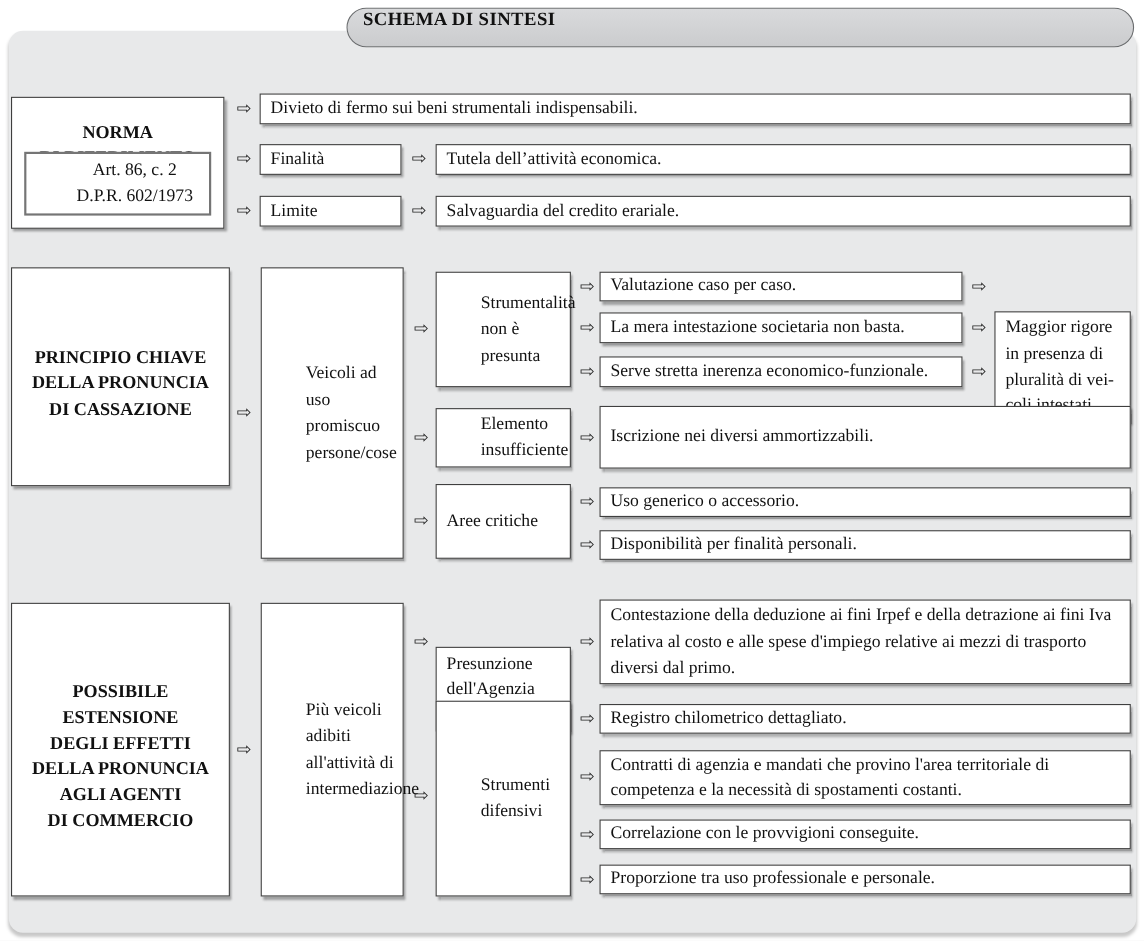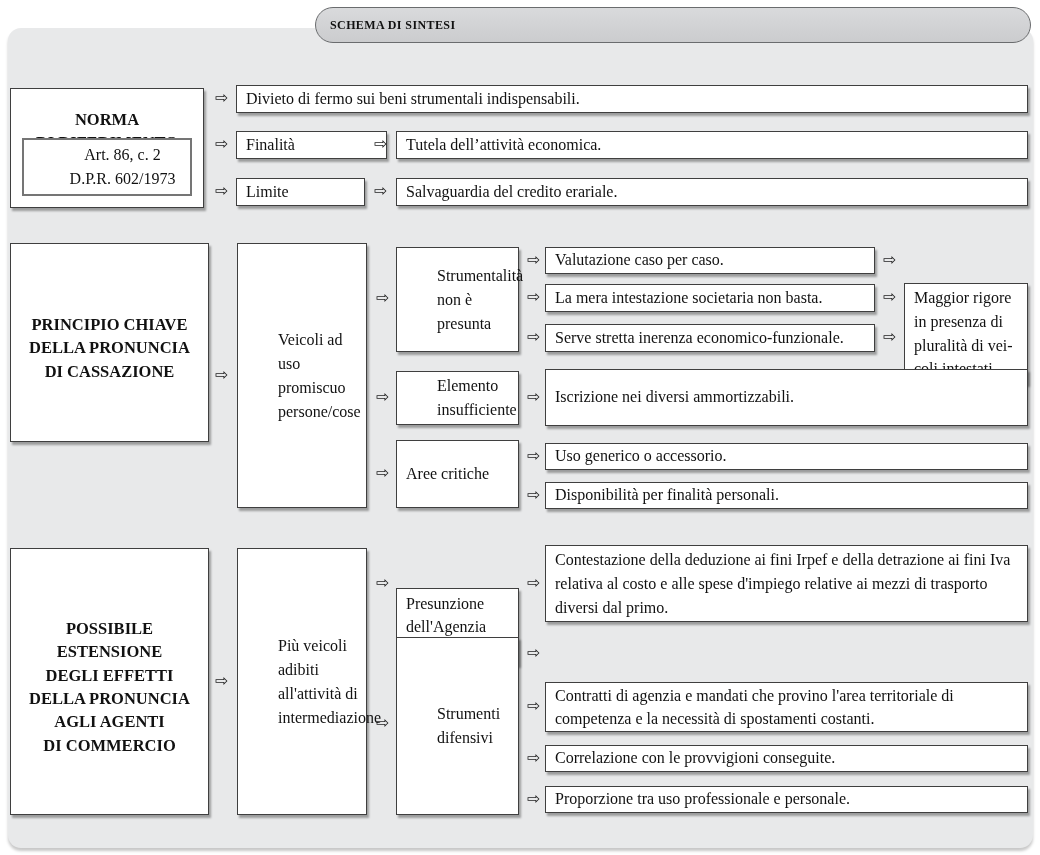--- a/index.html
+++ b/index.html
@@ -8,22 +8,22 @@
     --ink:#111111; --shadow:rgba(0,0,0,.33);
   }
   html,body{margin:0;padding:0;background:#ffffff;}
   .stage{position:relative;width:1040px;height:855px;background:#ffffff;overflow:hidden;
          font-family:"Liberation Serif","DejaVu Serif",serif;color:var(--ink);}
   .panel{position:absolute;left:8px;top:28px;width:1025px;height:820px;background:var(--panel-bg);
          border-radius:13px;box-shadow:0 3px 3px rgba(0,0,0,.22);}
   .pill{position:absolute;left:315px;top:7px;width:716px;height:36px;border-radius:19px;
         background:linear-gradient(var(--pill-bg-top),var(--pill-bg-bot));
         border:1.5px solid var(--pill-border);box-sizing:border-box;
-        display:flex;align-items:center;padding-left:14px;
-        font-weight:bold;font-size:12px;letter-spacing:.4px;}
+        display:flex;padding-left:14px;
+        font-weight:bold;font-size:17px;letter-spacing:.4px;}
   .box{position:absolute;background:#ffffff;border:1px solid var(--box-border);box-sizing:border-box;
        box-shadow:2px 3px 2px var(--shadow);display:flex;align-items:center;font-size:16px;line-height:1.3;}
   .pad{padding:2px 9px;}
   .tc{text-align:center;justify-content:center;}
   .txt{white-space:pre-line;}
   .bold{font-weight:bold;}
   .hdr{font-size:16.5px;line-height:1.42;margin-top:11px;}
   .lh15{line-height:1.5;margin-left:31px;}
   .inner{border:2px solid var(--inner-border);box-shadow:none;}
   .arr{position:absolute;width:26px;text-align:center;transform:translateY(-54%);
@@ -49,21 +49,21 @@
   </div>
 
   <div class="arr" style="left:209px;top:99px;">⇨</div>
   <div class="arr" style="left:209px;top:145px;">⇨</div>
   <div class="arr" style="left:209px;top:192px;">⇨</div>
 
   <div class="box pad" style="left:236px;top:85px;width:792px;height:28px;">
     <span>Divieto di fermo sui beni strumentali indispensabili.</span>
   </div>
 
-  <div class="box pad" style="left:236px;top:131px;width:151px;height:28px;">
+  <div class="box pad" style="left:236px;top:131px;width:129px;height:28px;">
     <span>Finalità</span>
   </div>
   <div class="arr" style="left:368px;top:145px;">⇨</div>
   <div class="box pad" style="left:396px;top:131px;width:632px;height:28px;">
     <span>Tutela dell’attività economica.</span>
   </div>
 
   <div class="box pad" style="left:236px;top:178px;width:129px;height:28px;">
     <span>Limite</span>
   </div>
@@ -171,20 +171,23 @@
 
   <div class="box pad" style="left:396px;top:637px;width:123px;height:178px;">
     <span class="txt lh15">Strumenti
 difensivi</span>
   </div>
   <div class="arr" style="left:521px;top:654px;">⇨</div>
   <div class="arr" style="left:521px;top:707px;">⇨</div>
   <div class="arr" style="left:521px;top:759px;">⇨</div>
   <div class="arr" style="left:521px;top:800px;">⇨</div>
 
+  <div class="box pad" style="left:545px;top:640px;width:483px;height:27px;">
+    <span>Registro chilometrico dettagliato.</span>
+  </div>
   <div class="box pad" style="left:545px;top:682px;width:483px;height:50px;">
     <span style="line-height:1.45;">Contratti di agenzia e mandati che provino l'area territoriale di competenza e la necessità di spostamenti costanti.</span>
   </div>
   <div class="box pad" style="left:545px;top:745px;width:483px;height:27px;">
     <span>Correlazione con le provvigioni conseguite.</span>
   </div>
   <div class="box pad" style="left:545px;top:786px;width:483px;height:27px;">
     <span>Proporzione tra uso professionale e personale.</span>
   </div>
 </div>

